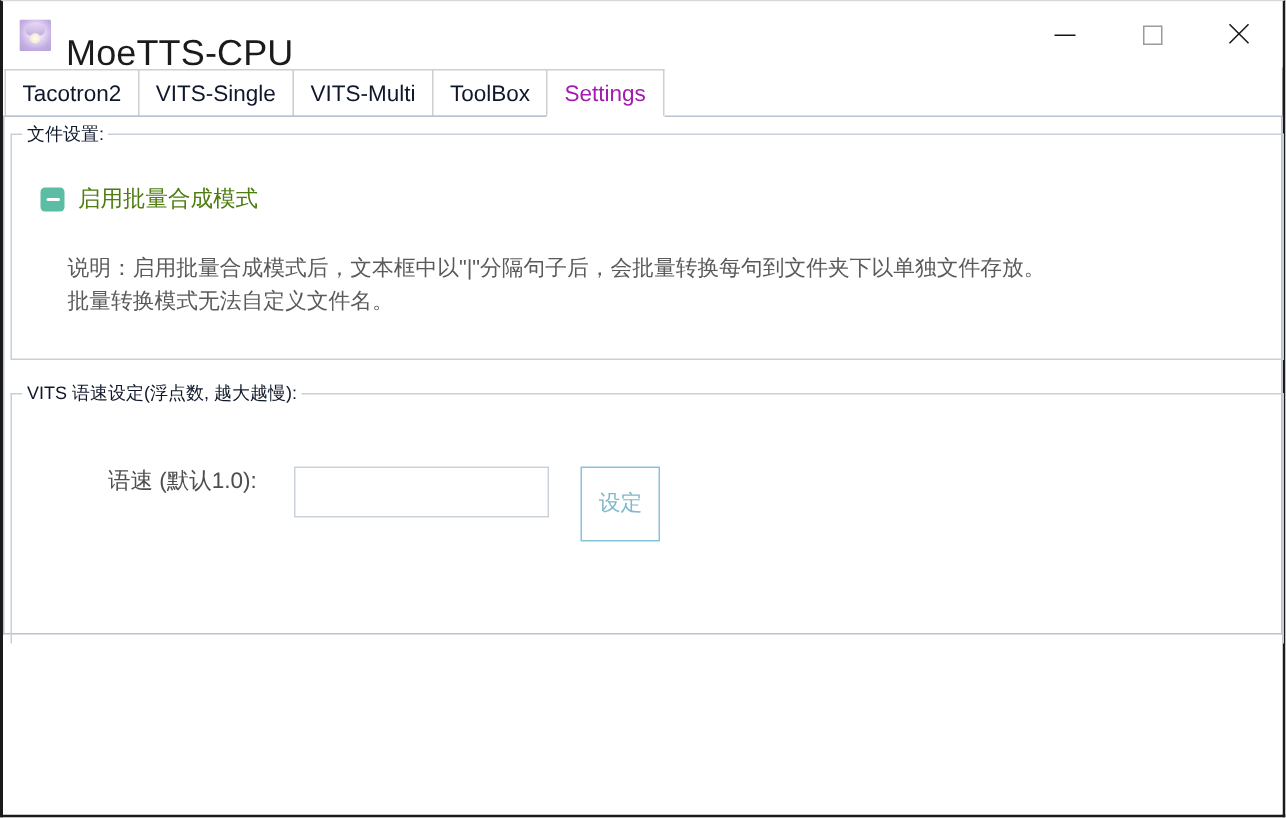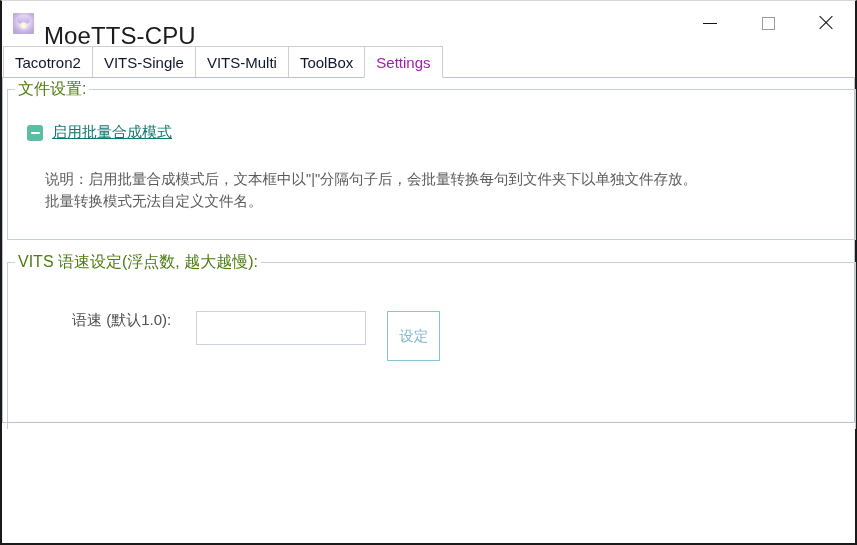--- a/index.html
+++ b/index.html
@@ -192,22 +192,22 @@
     border: 1px solid #c9cfd8;
     box-sizing: border-box;
     background: transparent;
   }
   .groupbox > .gb-title {
     position: absolute;
     top: -9px;
     left: 7px;
     padding: 0 3px;
     background: #ffffff;
-    font-size: 16px;
-    color: #4d7c0f;
+    font-size: 12px;
+    color: #0f172a;
     white-space: nowrap;
     line-height: 16px;
   }
 
   #group-file {
     left: 4px;
     top: 11px;
     width: 849px;
     height: 151px;
   }
@@ -245,23 +245,22 @@
   }
   .cb-box .dash {
     width: 9px;
     height: 2px;
     background: #ffffff;
     border-radius: 1px;
   }
   .cb-label {
     margin-left: 9px;
     font-size: 15px;
-    color: #0f766e;
-    white-space: nowrap;
-    text-decoration: underline;
+    color: #4d7c0f;
+    white-space: nowrap;
   }
 
   
   .description {
     position: absolute;
     left: 37px;
     top: 78px;
     font-size: 14.5px;
     color: #5a5a5a;
     line-height: 22px;

